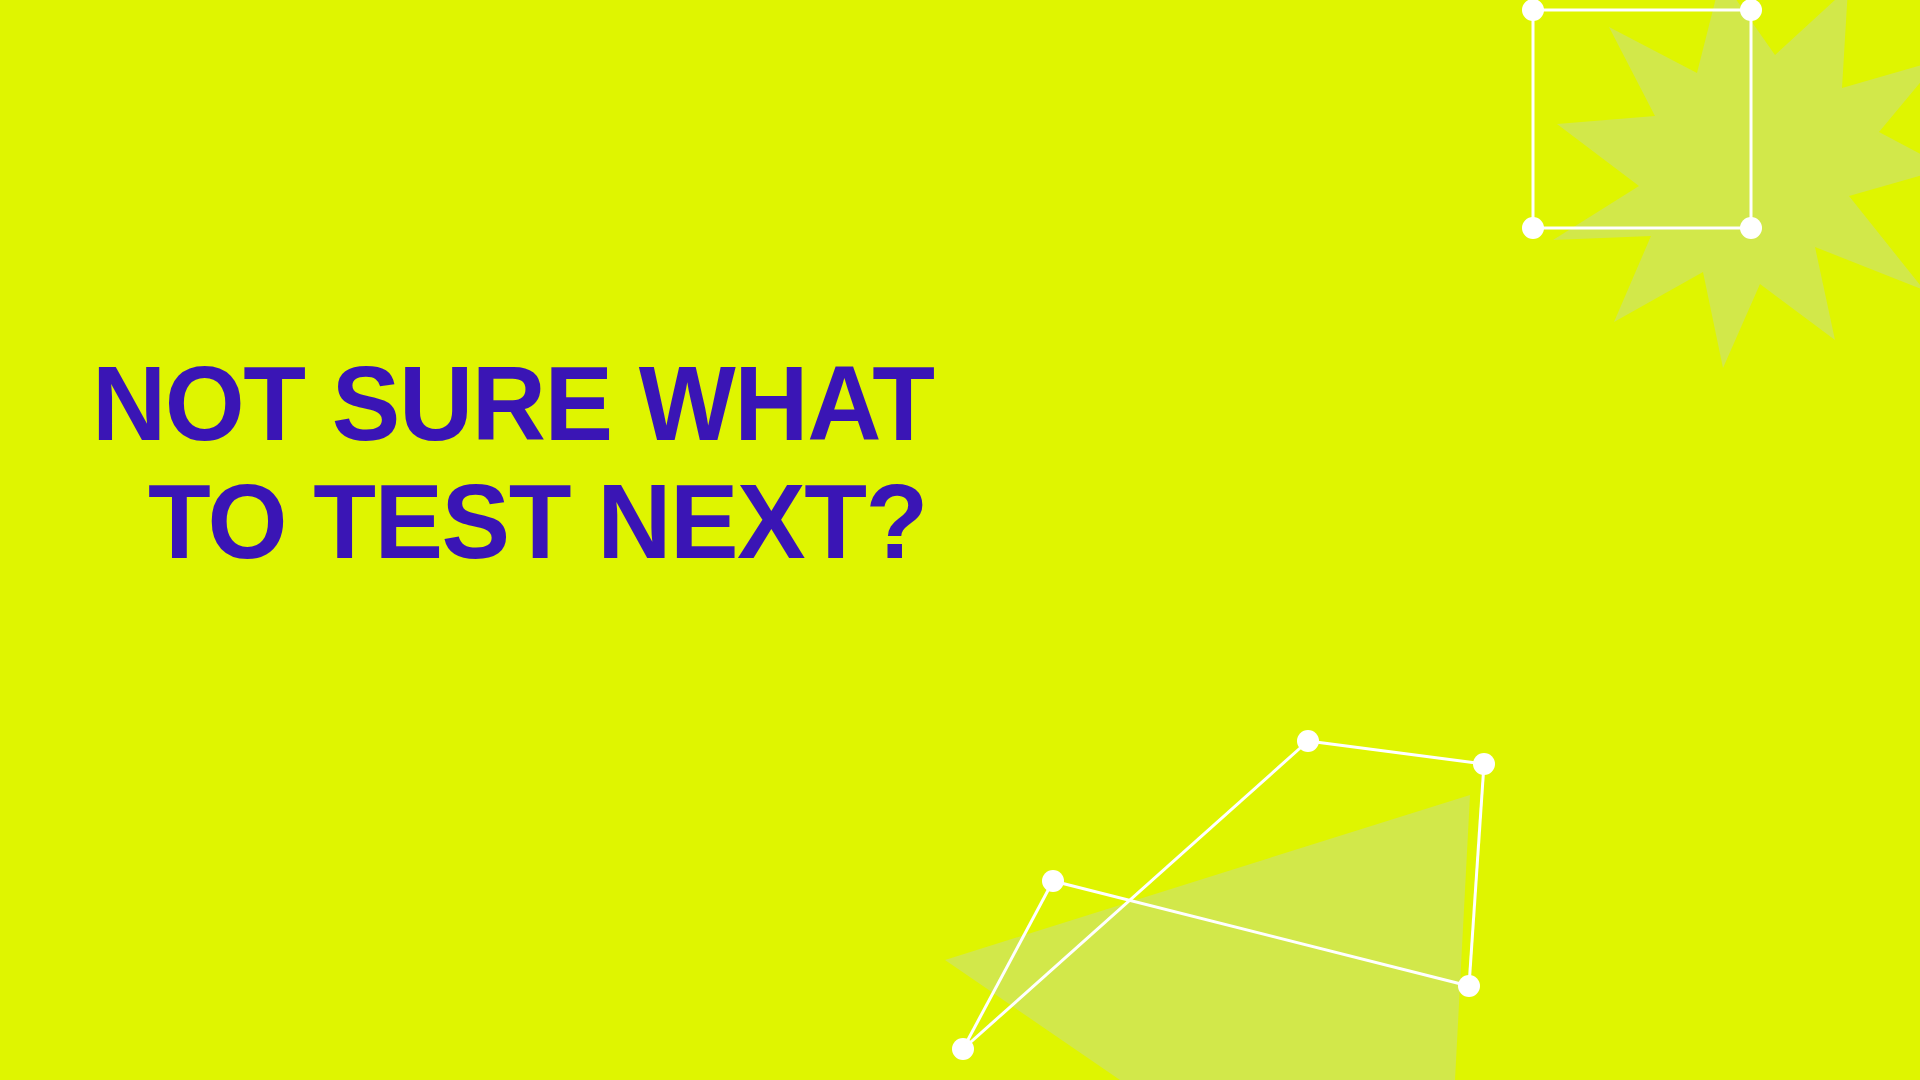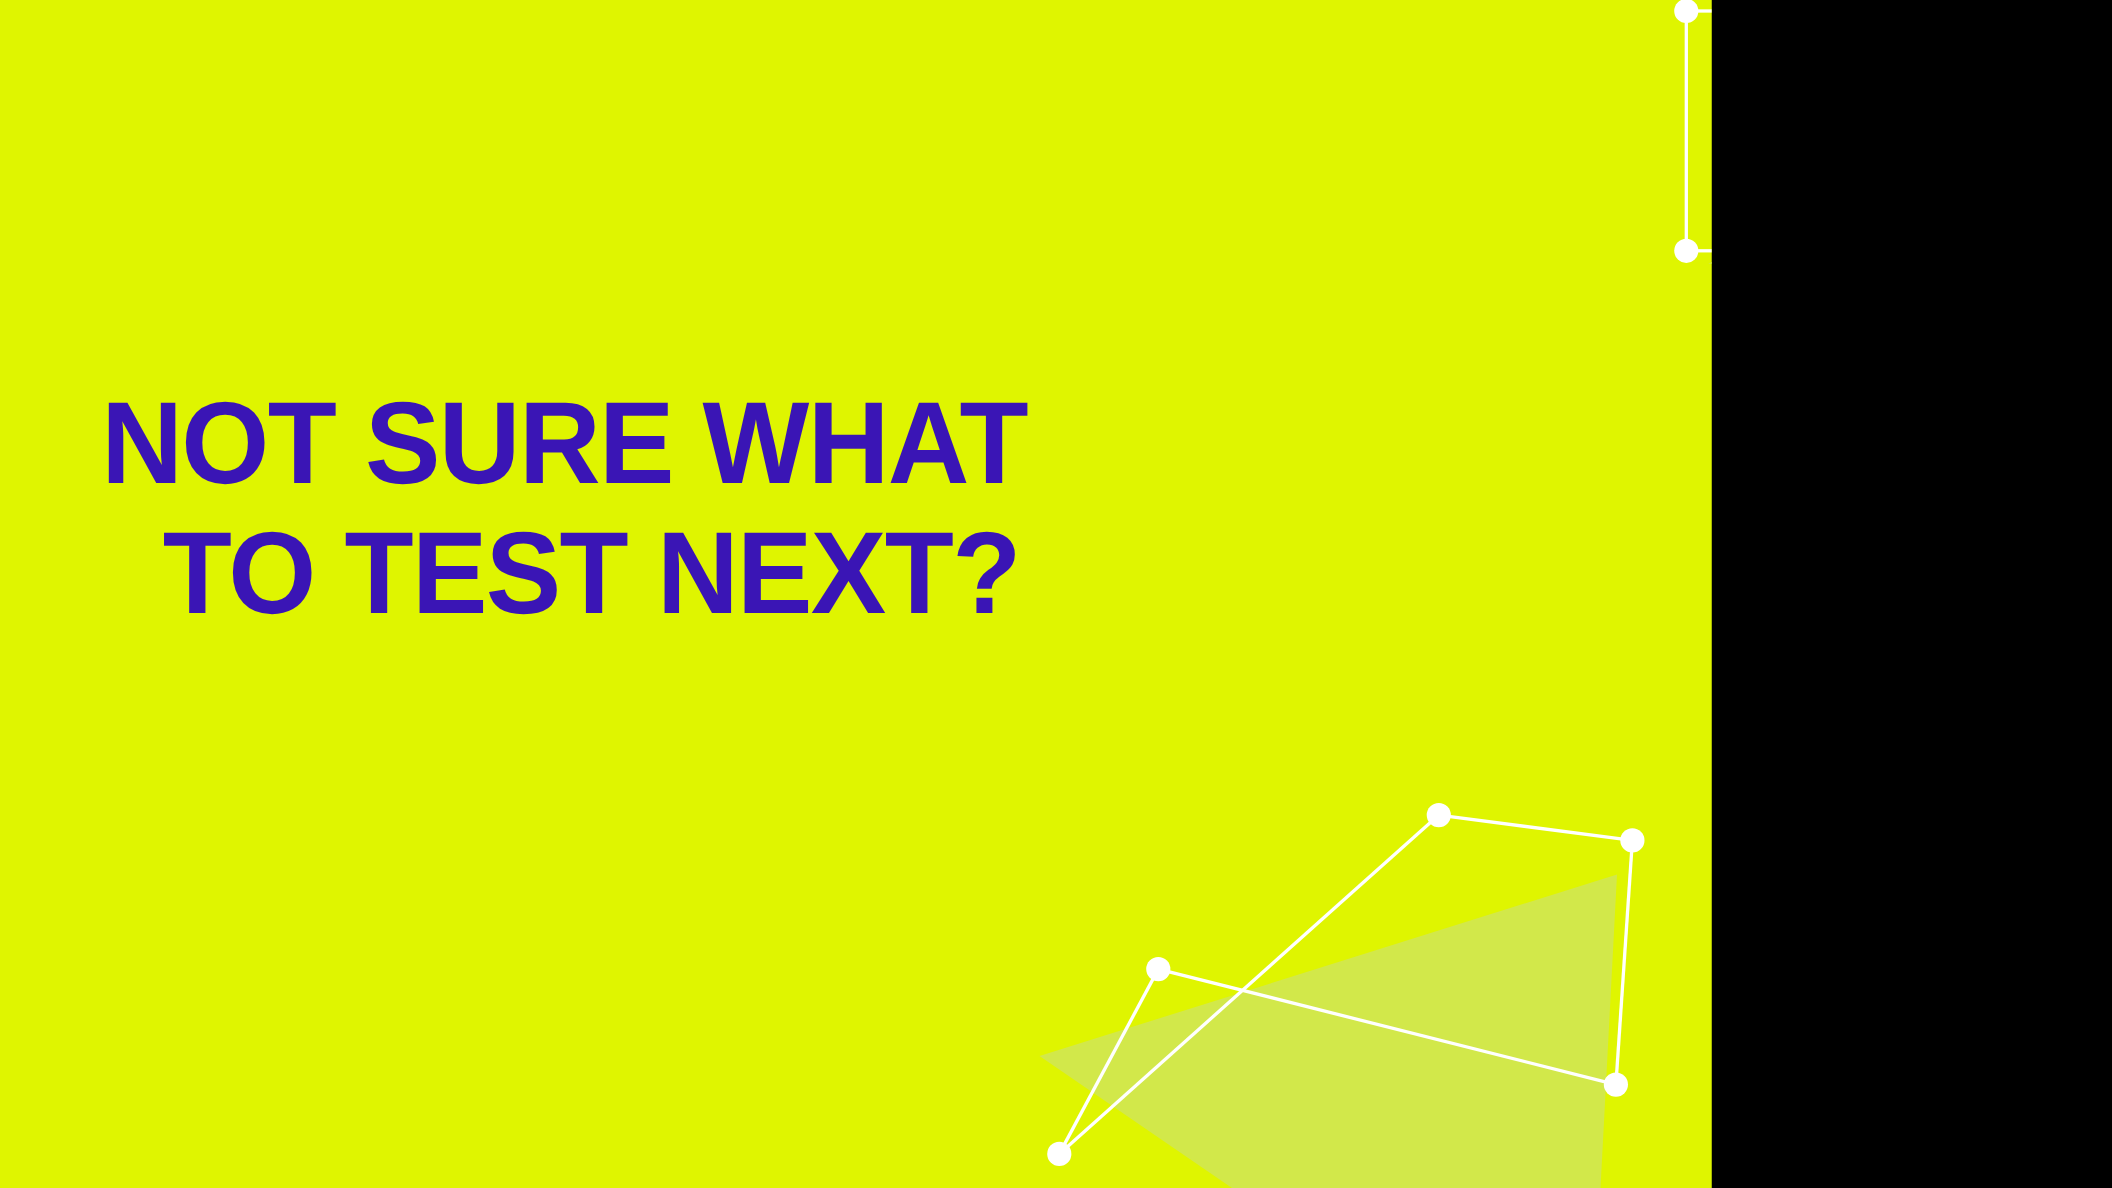--- a/index.html
+++ b/index.html
@@ -2,21 +2,21 @@
 <html><head>
 <meta charset="utf-8">
 <style>
   html, body {
     margin: 0;
     padding: 0;
     background: #000;
   }
   #slide {
     position: relative;
-    width: 1556px;
+    width: 1920px;
     height: 1080px;
     overflow: hidden;
     font-family: "Liberation Sans", sans-serif;
     background: #dff500;
   }
   #bg-layer {
     position: absolute;
     inset: 0;
     background: #dff500;
   }

